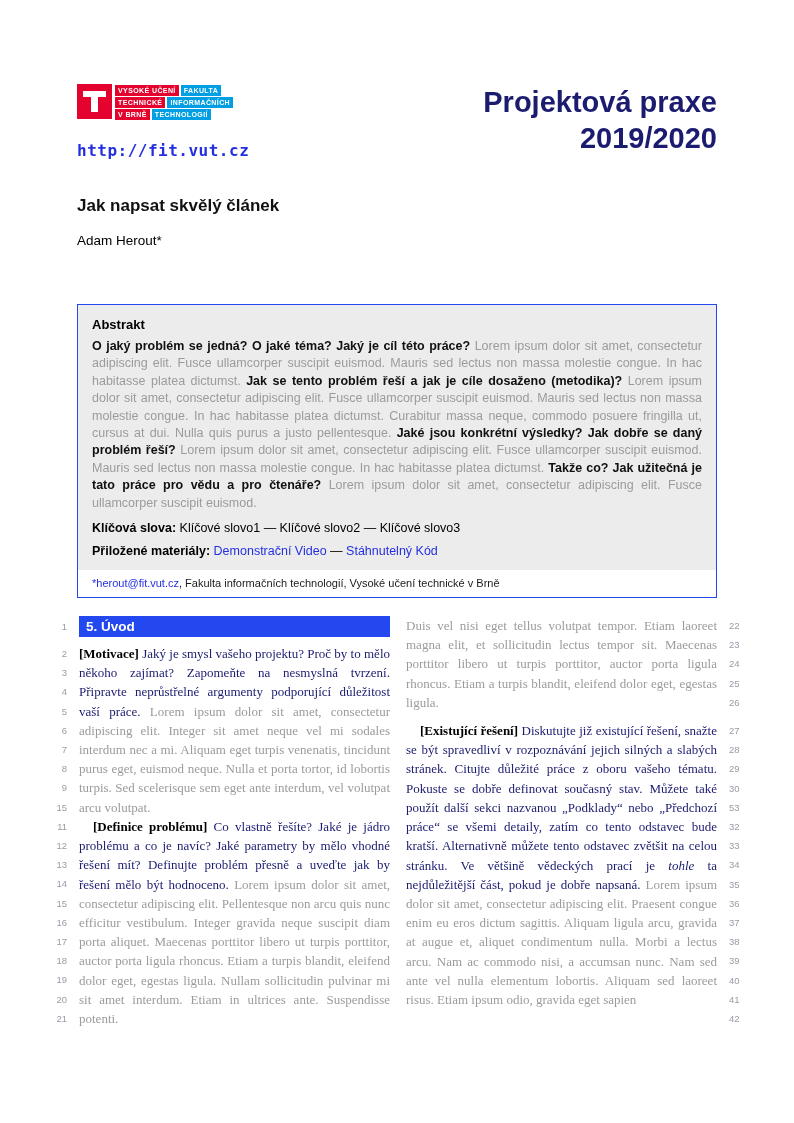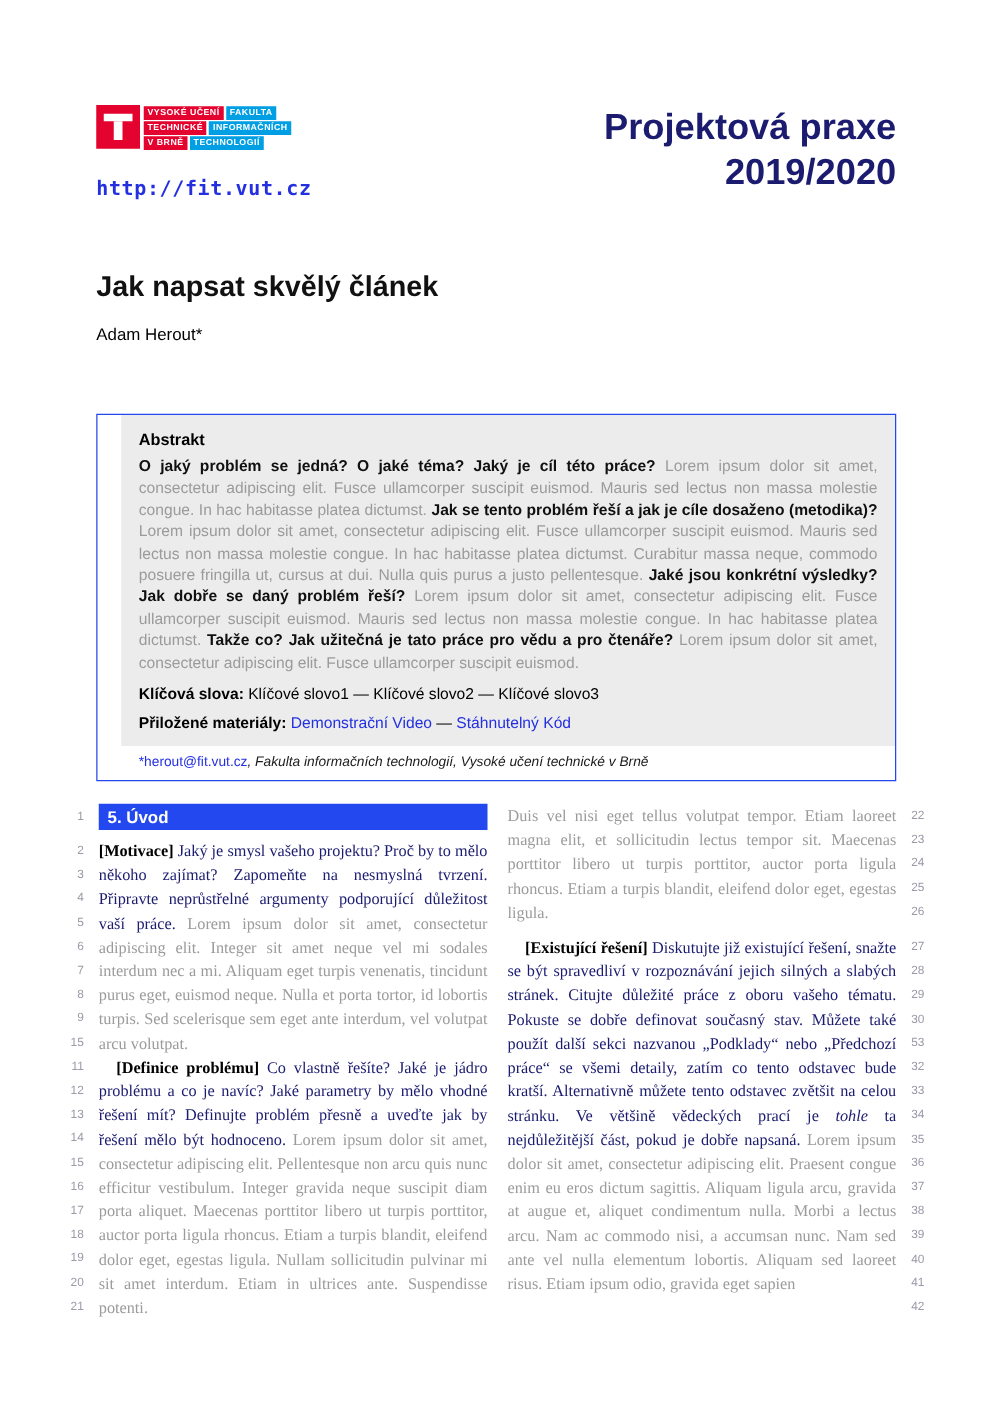--- a/index.html
+++ b/index.html
@@ -14,36 +14,36 @@
   .t-bar{position:absolute;left:6px;top:7px;width:23px;height:6px;background:#fff;}
   .t-stem{position:absolute;left:14px;top:13px;width:7px;height:15px;background:#fff;}
   .logo-text-rows{display:flex;flex-direction:column;gap:1px;padding-top:1px;}
   .logo-row{display:flex;gap:2px;}
   .logo-cell{color:#fff;font-size:7px;font-weight:bold;letter-spacing:.4px;padding:2px 3px 1px;line-height:8px;white-space:nowrap;}
   .logo-cell.red{background:var(--logo_red,#e3032e);}
   .logo-cell.blue{background:var(--logo_blue,#009fe3);}
   .fit-url{margin-top:21px;font-family:"DejaVu Sans Mono",monospace;font-weight:bold;font-size:16px;letter-spacing:.5px;color:var(--link_blue,#2430e0);}
   .course-title{text-align:right;font-weight:bold;font-size:29px;line-height:36px;color:var(--navy,#1b1b70);}
 
-  .article-title{margin-top:56px;font-weight:bold;font-size:23px;color:#111;}
+  .article-title{margin-top:36px;font-weight:bold;font-size:17px;color:#111;}
   .author{margin-top:17px;font-size:13.5px;}
 
   
-  .abstract-box{margin-top:56px;border:1px solid var(--frame_blue,#2348ef);padding-left:19px;}
+  .abstract-box{margin-top:56px;border:1px solid var(--frame_blue,#2348ef);}
   .abstract-gray{background:var(--abstract_bg,#ececec);padding:12px 14px 12px;}
   .abstract-heading{font-weight:bold;font-size:13px;margin-bottom:6px;}
   .abstract-text{font-size:12.5px;line-height:17.4px;text-align:justify;}
   .seg-q{font-weight:bold;color:#101010;margin-top:12px;}
   .seg-g{color:var(--gray_text,#9b9b9b);}
   .kv-line{margin-top:9px;font-size:12.5px;}
   .kv-label{font-weight:bold;margin-top:12px;}
   .link{color:var(--link_blue,#2430e0);}
   .footnote{padding:7px 14px 8px;font-size:11px;background:#fff;}
   .fn-email{color:var(--link_blue,#2430e0);}
-  .fn-aff{font-style:italic;color:#1a1a1a;}
+  .fn-aff{color:#1a1a1a;}
 
   
   .columns{width:700px;margin:18px auto 0;display:flex;gap:16px;}
   .column{font-family:"Liberation Serif",serif;font-size:13px;}
   .block-row{display:grid;column-gap:12px;}
   .col-left .block-row{grid-template-columns:20px 311px;}
   .col-right .block-row{grid-template-columns:311px 20px;}
   .nums{font-family:"Liberation Sans",sans-serif;font-size:9.5px;color:var(--line_number,#9a9aa8);}
   .nums div{height:19.2px;line-height:19.6px;}
   .col-left .nums{text-align:right;}

